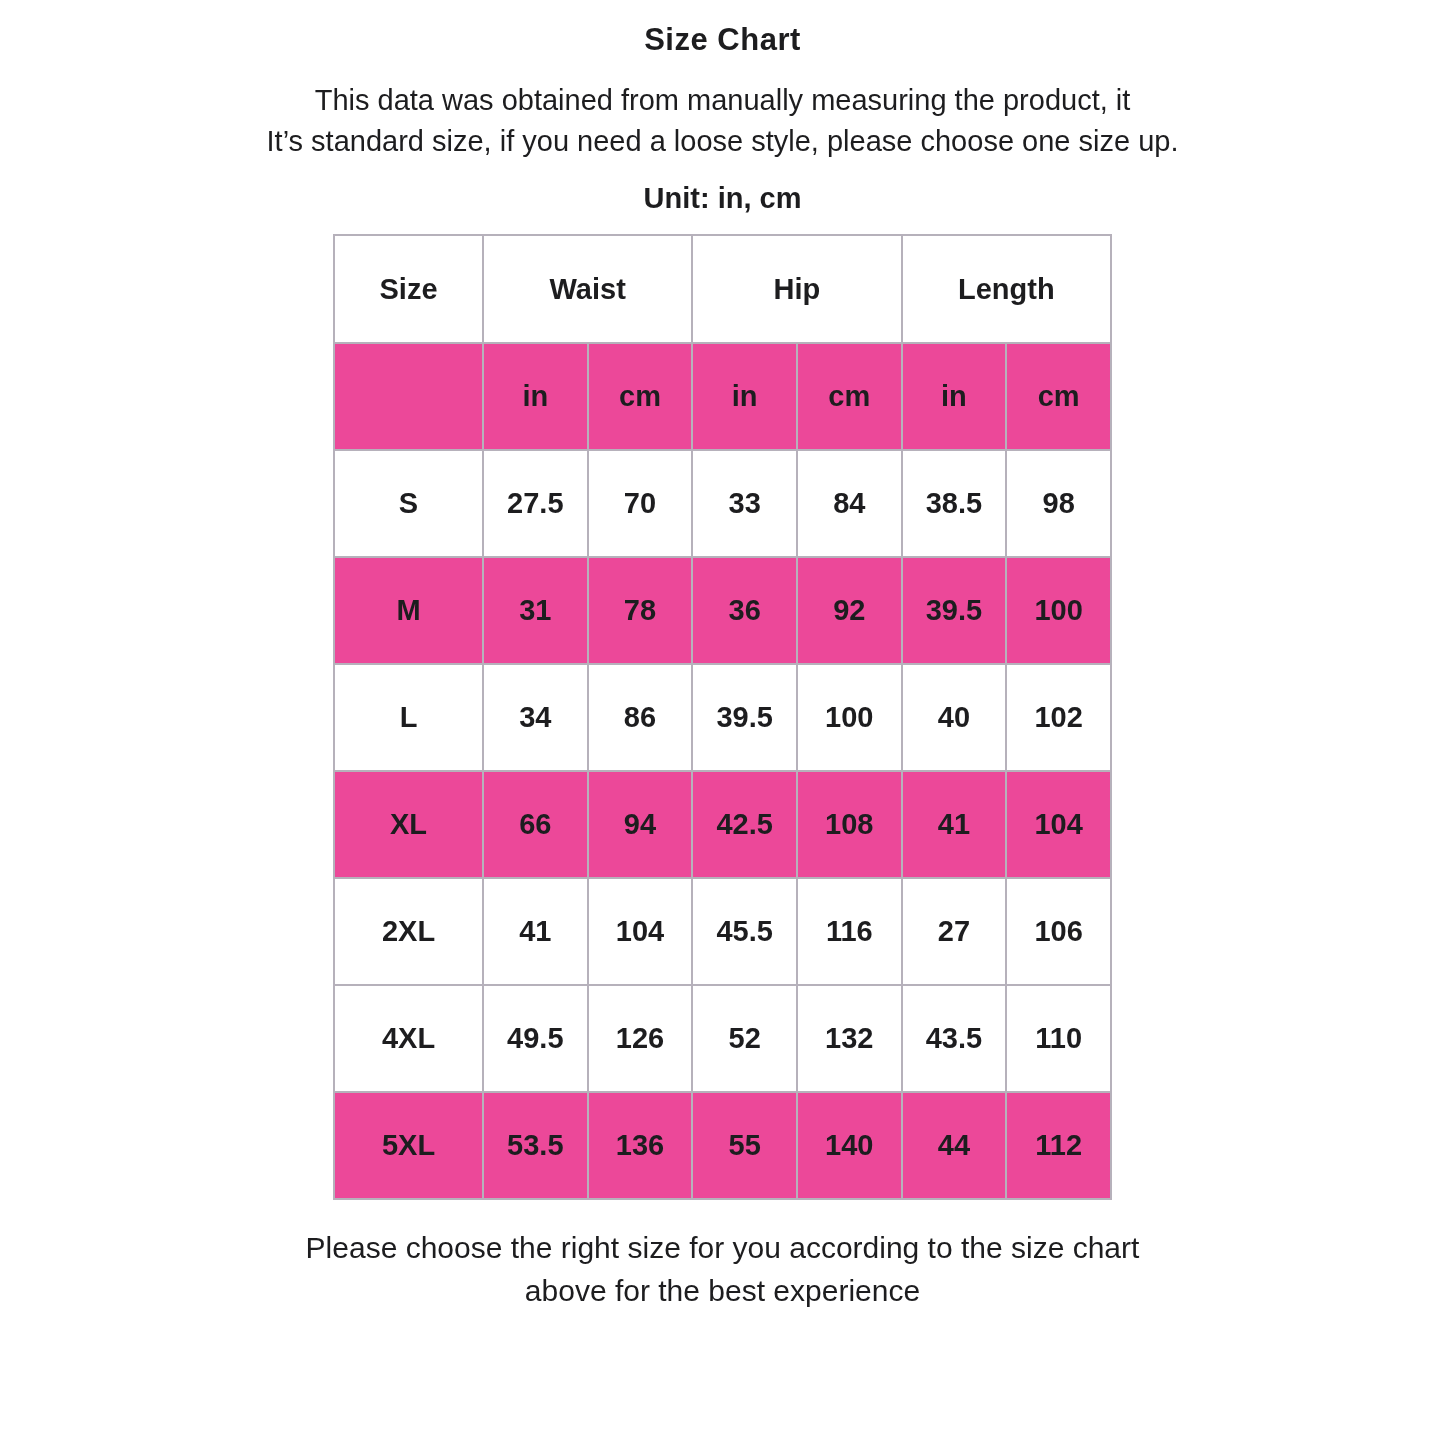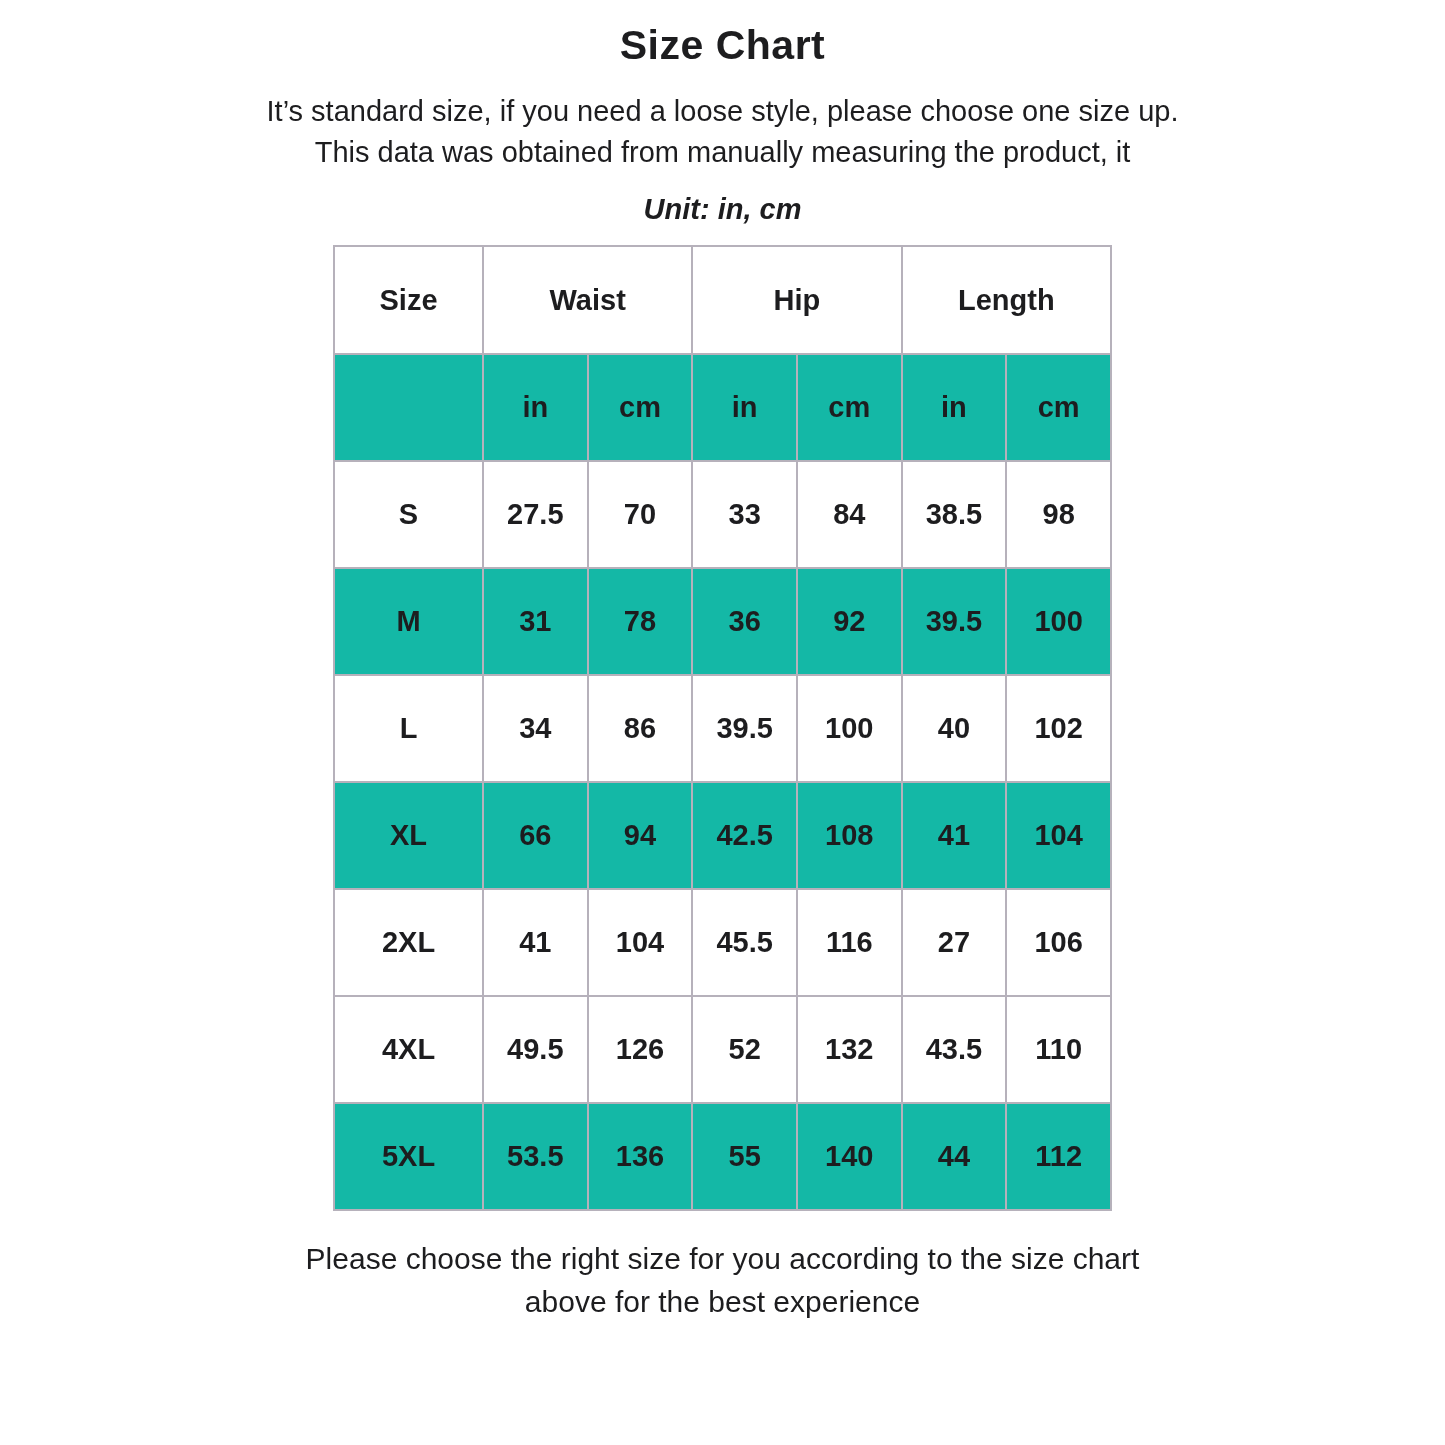--- a/index.html
+++ b/index.html
@@ -13,76 +13,75 @@
   }
   .page {
     width: 1445px;
     height: 1445px;
     box-sizing: border-box;
     padding-top: 22px;
     overflow: hidden;
   }
   .title {
     text-align: center;
-    font-size: 41px;
+    font-size: 31px;
     font-weight: 700;
     margin: 0 0 22px 0;
     letter-spacing: 0.5px;
   }
   .subtitle {
     text-align: center;
     font-size: 29px;
     font-weight: 500;
     line-height: 41px;
     margin: 0 0 20px 0;
   }
   .unit {
     text-align: center;
     font-size: 29px;
     font-weight: 700;
     margin: 0 0 19px 0;
-    font-style: italic;
   }
   table.size-table {
     border-collapse: collapse;
     table-layout: fixed;
     width: 779px;
     margin: 0 auto;
   }
   .size-table col.c-size { width: 149px; }
   .size-table td {
     border: 2px solid #b6b1bb;
     text-align: center;
     vertical-align: middle;
     font-size: 29px;
     font-weight: 600;
     height: 105px;
     padding: 0;
     background: #ffffff;
   }
   .size-table tr.hdr td { height: 106px; }
-  .size-table tr.alt td { background: #14b8a6; }
+  .size-table tr.alt td { background: #ec4899; }
   .footer {
     text-align: center;
     font-size: 30px;
     font-weight: 500;
     line-height: 43px;
     margin: 26px 0 0 0;
   }
 </style>
 </head>
 <body>
 
 <div class="page">
 
   <h1 class="title">Size Chart</h1>
 
   <div class="subtitle">
+    <div>This data was obtained from manually measuring the product, it</div>
     <div>It’s standard size, if you need a loose style, please choose one size up.</div>
-    <div>This data was obtained from manually measuring the product, it</div>
   </div>
 
   <div class="unit">Unit: in, cm</div>
 
   <table class="size-table">
     <colgroup>
       <col class="c-size">
       <col>
         <col>
         <col>

